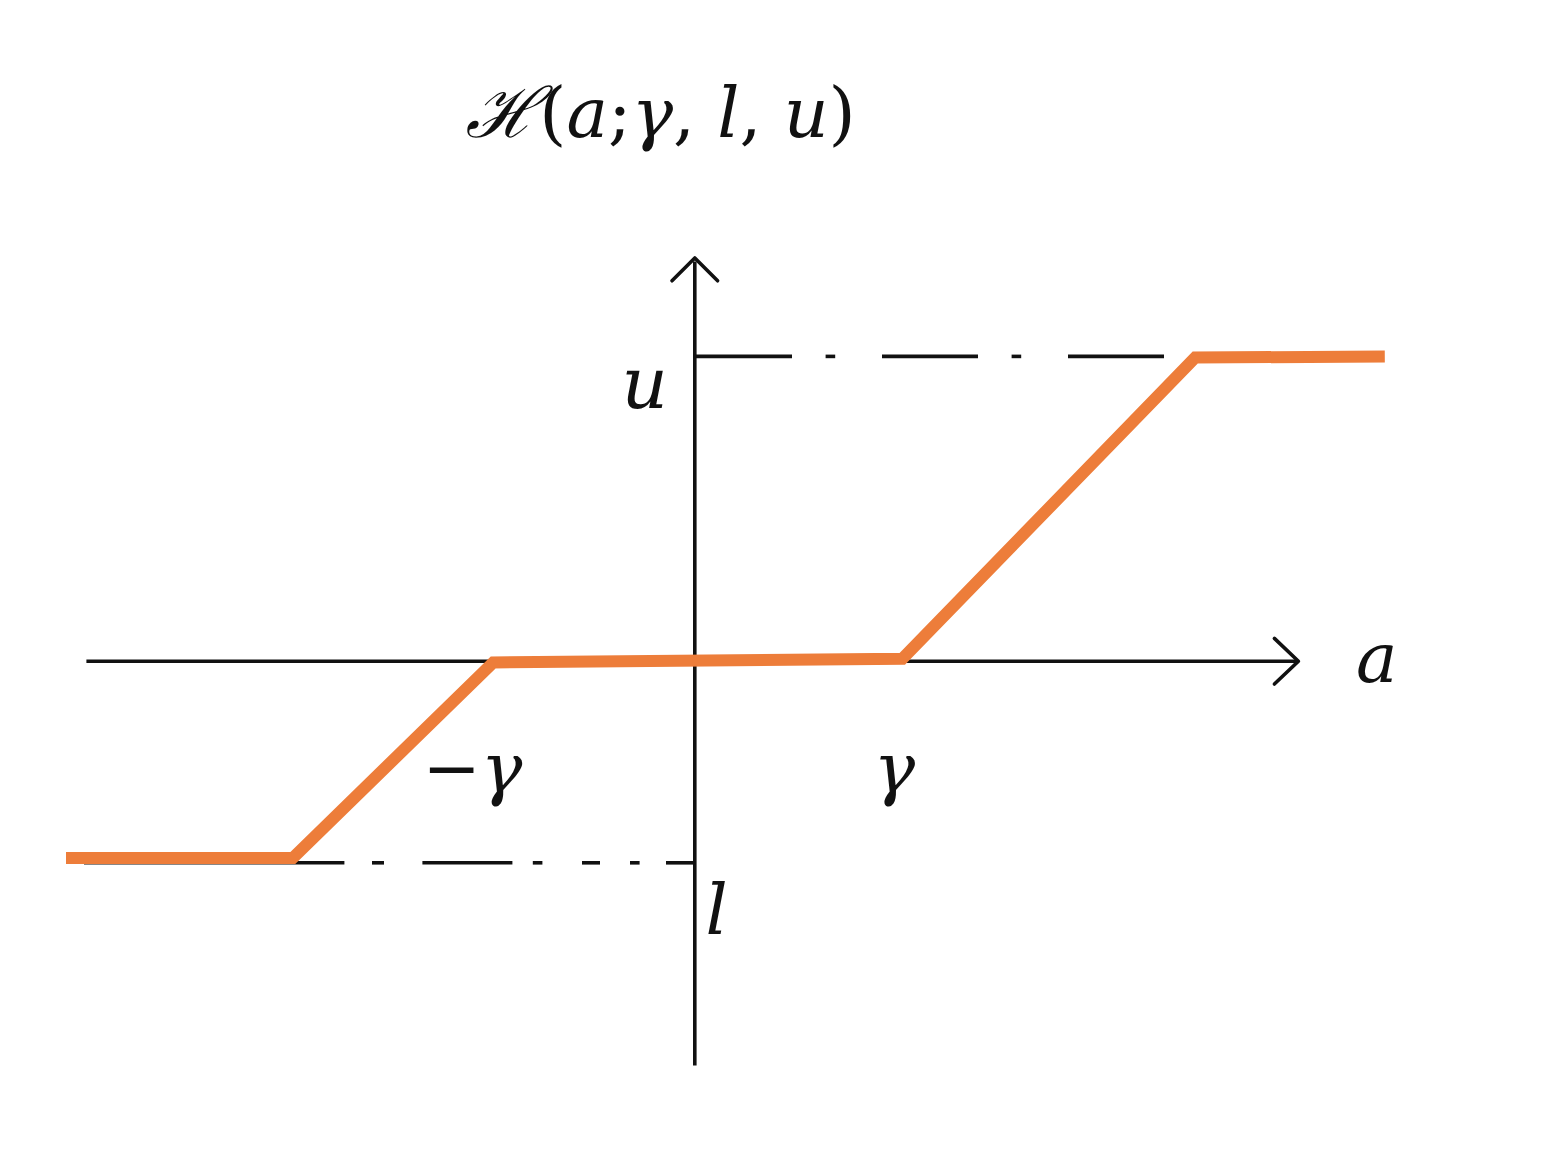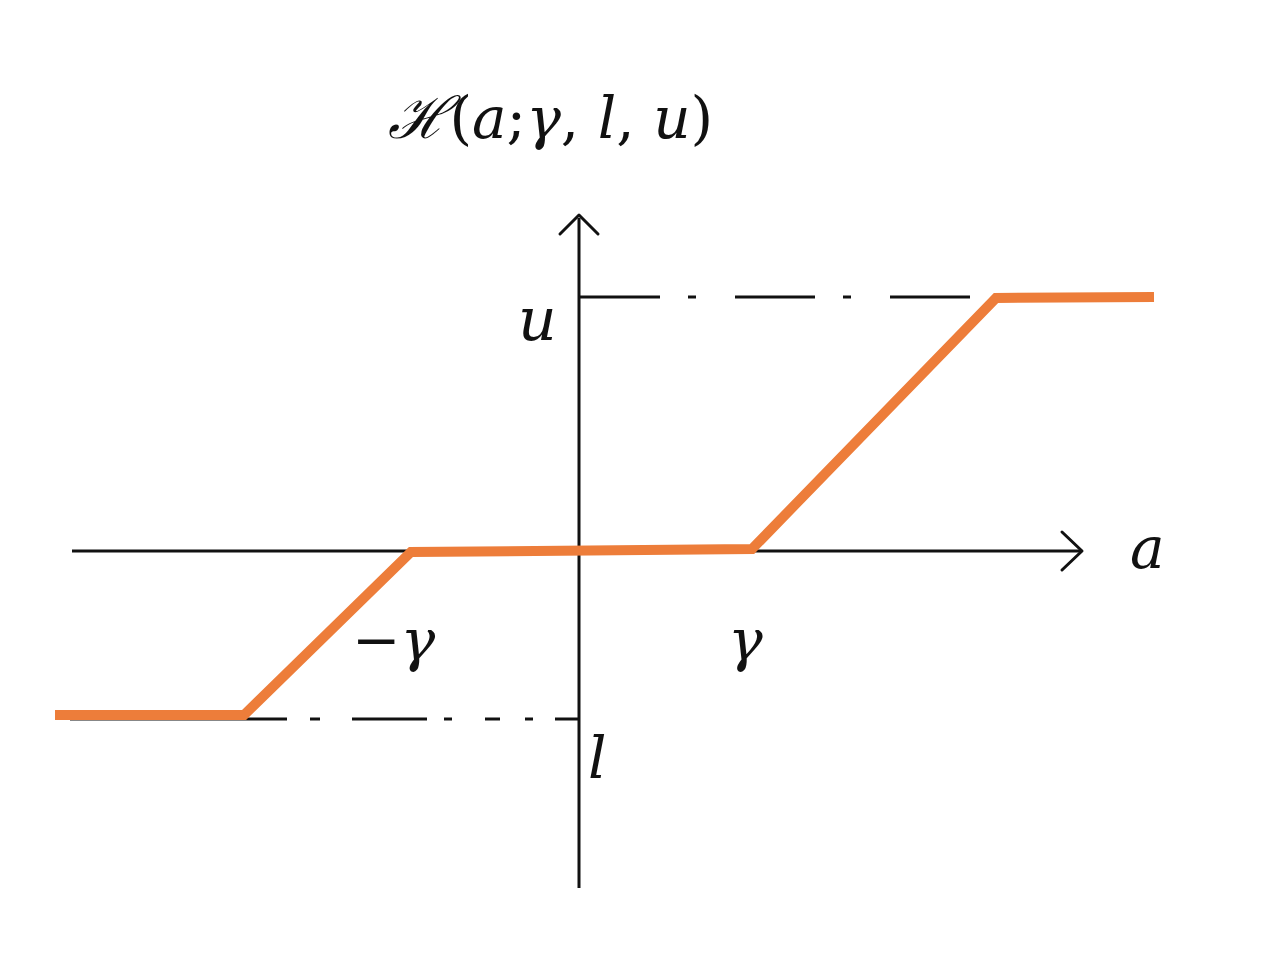--- a/index.html
+++ b/index.html
@@ -1,20 +1,20 @@
 <!DOCTYPE html>
 <html><head>
   <meta charset="utf-8">
   <style>
     html, body { margin: 0; padding: 0; background: #ffffff; }
     body { width: 1286px; height: 962px; position: relative; overflow: hidden; }
     #figure { position: absolute; left: 0; top: 0; width: 1286px; height: 962px; }
     .math { font-family: "DejaVu Serif", "Liberation Serif", serif; font-style: italic; fill: #111; }
     .title-text { position: absolute; left: 388px; top: 52px; width: 420px; height: 100px;
-      font-family: "DejaVu Serif", "Liberation Serif", serif; font-size: 58px; color: #111; white-space: nowrap; margin-top: 24px; }
+      font-family: "DejaVu Serif", "Liberation Serif", serif; font-size: 58px; color: #111; white-space: nowrap; }
     .title-text .cal { font-family: "DejaVu Serif", serif; font-style: italic; }
     .title-text .it { font-style: italic; }
   </style>
 </head>
 <body>
 
 <div class="title-text">
   <span class="cal">ℋ</span><span>(</span><span class="it">a</span><span>;</span><span class="it">γ</span><span>,</span> <span class="it">l</span><span>,</span> <span class="it">u</span><span>)</span>
 </div>
 

